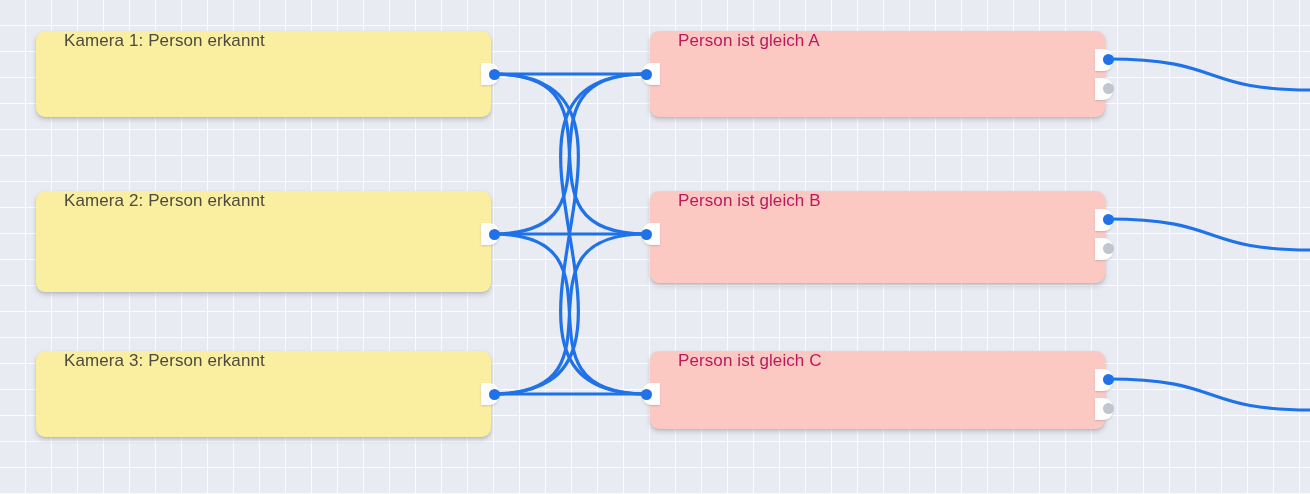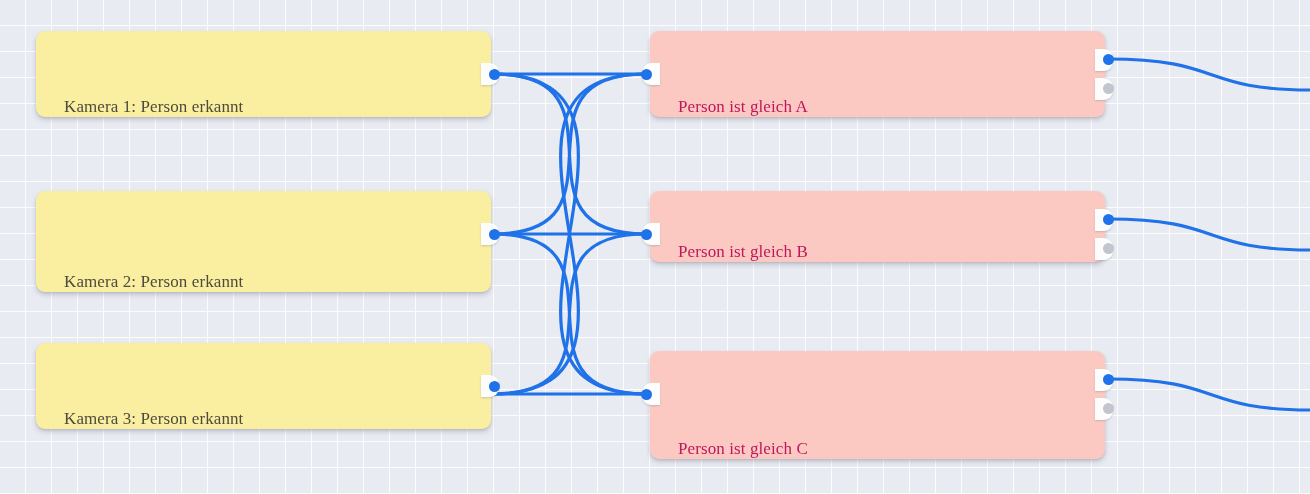--- a/index.html
+++ b/index.html
@@ -33,23 +33,22 @@
     fill: none;
     stroke: #1f72e8;
     stroke-width: 3.2;
     stroke-linecap: round;
   }
   .node {
     position: absolute;
     box-sizing: border-box;
     border-radius: 9px;
     display: flex;
-    align-items: flex-end;
+    align-items: flex-start;
     box-shadow: 0 3px 5px rgba(120,125,140,0.33), 0 1px 2px rgba(120,125,140,0.22);
-    font-family: Liberation Serif, serif;
   }
   .node-label {
     font-size: 17px;
     line-height: 20px;
     color: #4c4a42;
     letter-spacing: 0.1px;
     padding-left: 28px;
     white-space: nowrap;
     overflow: hidden;
     text-overflow: ellipsis;
@@ -108,51 +107,51 @@
         <div class="port output" style="top: 32px;">
           <span class="port-dot"></span>
         </div>
       </div>
       <div class="node trigger" style="left: 36px; top: 191px; width: 455px; height: 101px;">
         <div class="node-label">Kamera 2: Person erkannt</div>
         <div class="port output" style="top: 32px;">
           <span class="port-dot"></span>
         </div>
       </div>
-      <div class="node trigger" style="left: 36px; top: 343px; width: 455px; height: 86px;">
+      <div class="node trigger" style="left: 36px; top: 351px; width: 455px; height: 86px;">
         <div class="node-label">Kamera 3: Person erkannt</div>
         <div class="port output" style="top: 32px;">
           <span class="port-dot"></span>
         </div>
       </div>
       <div class="node switch" style="left: 650px; top: 31px; width: 455px; height: 86px;">
         <div class="node-label">Person ist gleich A</div>
         <div class="port input" style="top: 32px;">
           <span class="port-dot"></span>
         </div>
         <div class="port output" style="top: 17.5px;">
           <span class="port-dot"></span>
         </div>
         <div class="port output" style="top: 46.5px;">
           <span class="port-dot idle"></span>
         </div>
       </div>
-      <div class="node switch" style="left: 650px; top: 191px; width: 455px; height: 71px;">
+      <div class="node switch" style="left: 650px; top: 191px; width: 455px; height: 92px;">
         <div class="node-label">Person ist gleich B</div>
         <div class="port input" style="top: 32px;">
           <span class="port-dot"></span>
         </div>
         <div class="port output" style="top: 17.5px;">
           <span class="port-dot"></span>
         </div>
         <div class="port output" style="top: 46.5px;">
           <span class="port-dot idle"></span>
         </div>
       </div>
-      <div class="node switch" style="left: 650px; top: 351px; width: 455px; height: 108px;">
+      <div class="node switch" style="left: 650px; top: 351px; width: 455px; height: 78px;">
         <div class="node-label">Person ist gleich C</div>
         <div class="port input" style="top: 32px;">
           <span class="port-dot"></span>
         </div>
         <div class="port output" style="top: 17.5px;">
           <span class="port-dot"></span>
         </div>
         <div class="port output" style="top: 46.5px;">
           <span class="port-dot idle"></span>
         </div>

